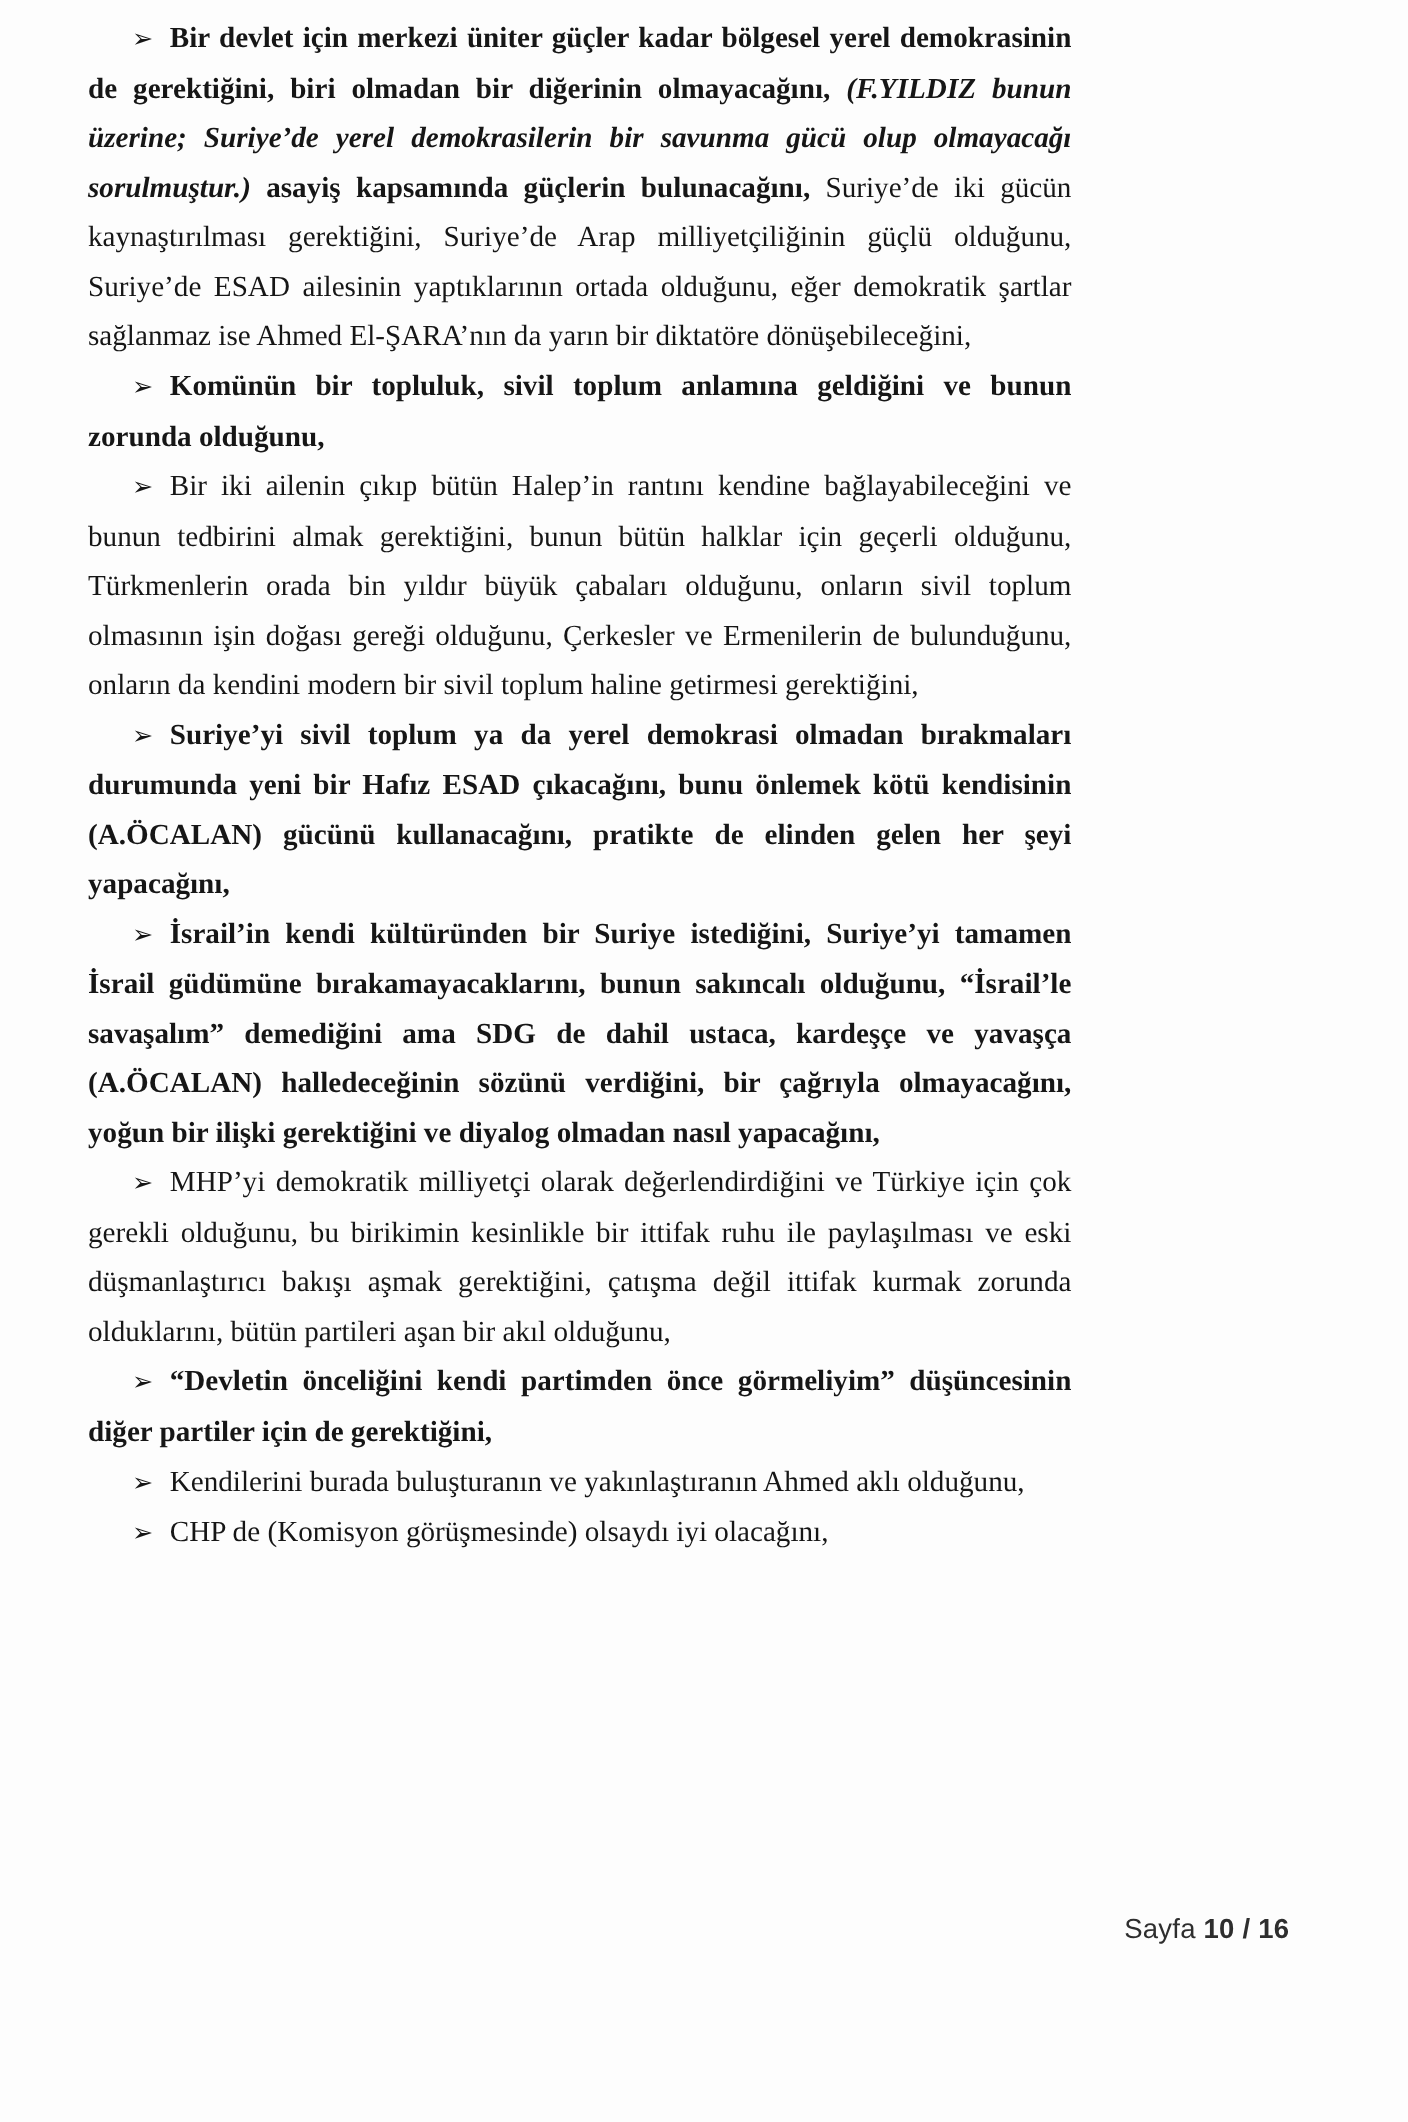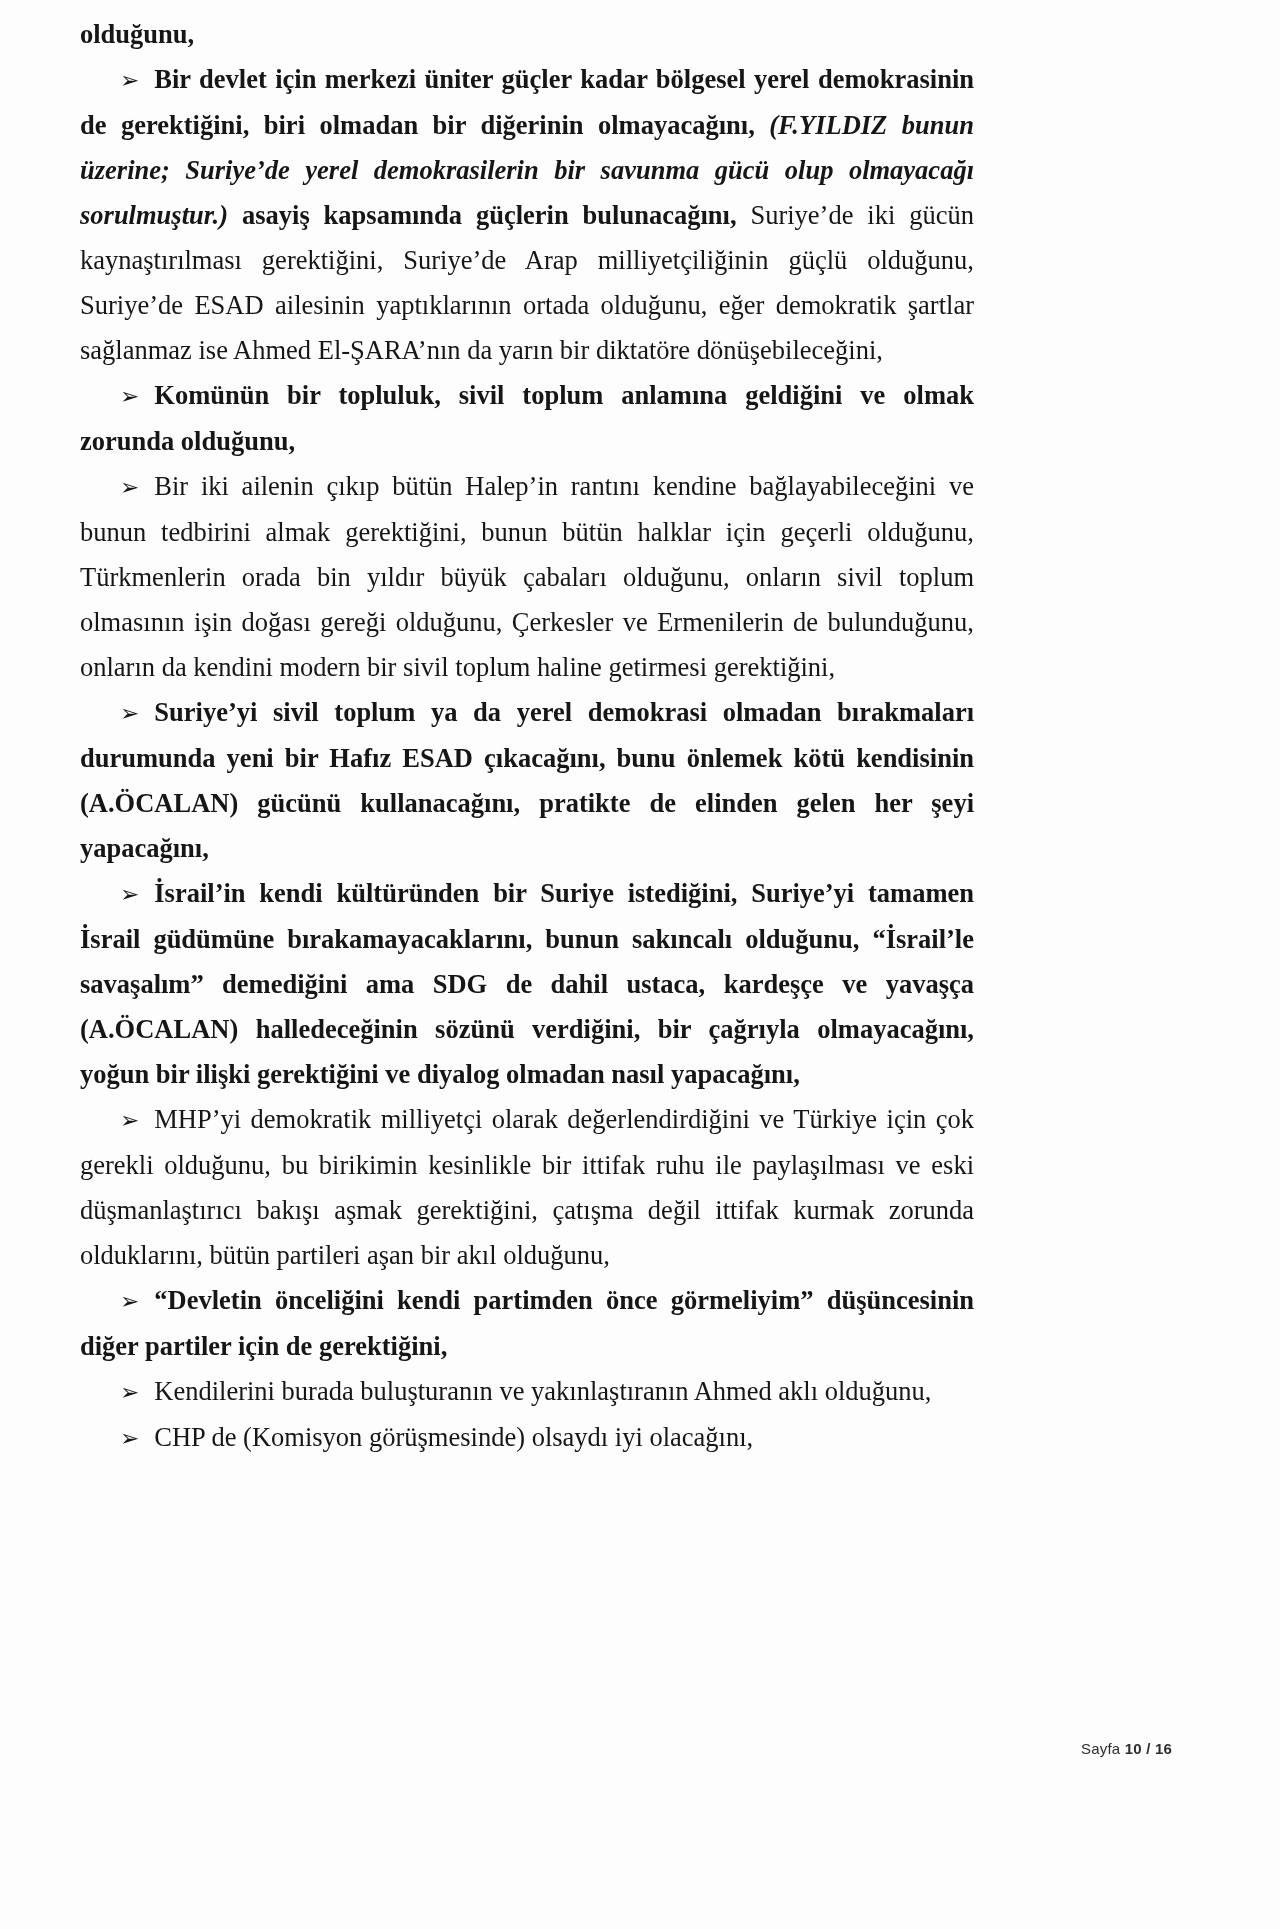--- a/index.html
+++ b/index.html
@@ -38,34 +38,33 @@
     margin-right: 15px;
     font-size: 23px;
   }
   .b { font-weight: bold; }
   .i { font-style: italic; }
   .footer {
     position: absolute;
     top: 1740px;
     right: 108px;
     font-family: "Liberation Sans", sans-serif;
-    font-size: 15px;
+    font-size: 25px;
     color: #2e2e2e;
     letter-spacing: 0.2px;
   }
   .footer .num { font-weight: bold; }
 </style>
 </head>
 <body>
 
 <div class="page">
   <div class="content">
-      <p class="para"><span class="b ">olduğunu,</span></p>
       <p class="para bulleted"><span class="bullet">➢</span><span class="b ">Bir devlet için merkezi üniter güçler kadar bölgesel yerel demokrasinin de gerektiğini, biri olmadan bir diğerinin olmayacağını, </span><span class="b i">(F.YILDIZ bunun üzerine; Suriye’de yerel demokrasilerin bir savunma gücü olup olmayacağı sorulmuştur.) </span><span class="b ">asayiş kapsamında güçlerin bulunacağını, </span><span class="">Suriye’de iki gücün kaynaştırılması gerektiğini, Suriye’de Arap milliyetçiliğinin güçlü olduğunu, Suriye’de ESAD ailesinin yaptıklarının ortada olduğunu, eğer demokratik şartlar sağlanmaz ise Ahmed El-ŞARA’nın da yarın bir diktatöre dönüşebileceğini,</span></p>
-      <p class="para bulleted"><span class="bullet">➢</span><span class="b ">Komünün bir topluluk, sivil toplum anlamına geldiğini ve olmak zorunda olduğunu,</span></p>
+      <p class="para bulleted"><span class="bullet">➢</span><span class="b ">Komünün bir topluluk, sivil toplum anlamına geldiğini ve bunun zorunda olduğunu,</span></p>
       <p class="para bulleted"><span class="bullet">➢</span><span class="">Bir iki ailenin çıkıp bütün Halep’in rantını kendine bağlayabileceğini ve bunun tedbirini almak gerektiğini, bunun bütün halklar için geçerli olduğunu, Türkmenlerin orada bin yıldır büyük çabaları olduğunu, onların sivil toplum olmasının işin doğası gereği olduğunu, Çerkesler ve Ermenilerin de bulunduğunu, onların da kendini modern bir sivil toplum haline getirmesi gerektiğini,</span></p>
       <p class="para bulleted"><span class="bullet">➢</span><span class="b ">Suriye’yi sivil toplum ya da yerel demokrasi olmadan bırakmaları durumunda yeni bir Hafız ESAD çıkacağını, bunu önlemek kötü kendisinin (A.ÖCALAN) gücünü kullanacağını, pratikte de elinden gelen her şeyi yapacağını,</span></p>
       <p class="para bulleted"><span class="bullet">➢</span><span class="b ">İsrail’in kendi kültüründen bir Suriye istediğini, Suriye’yi tamamen İsrail güdümüne bırakamayacaklarını, bunun sakıncalı olduğunu, “İsrail’le savaşalım” demediğini ama SDG de dahil ustaca, kardeşçe ve yavaşça (A.ÖCALAN) halledeceğinin sözünü verdiğini, bir çağrıyla olmayacağını, yoğun bir ilişki gerektiğini ve diyalog olmadan nasıl yapacağını,</span></p>
       <p class="para bulleted"><span class="bullet">➢</span><span class="">MHP’yi demokratik milliyetçi olarak değerlendirdiğini ve Türkiye için çok gerekli olduğunu, bu birikimin kesinlikle bir ittifak ruhu ile paylaşılması ve eski düşmanlaştırıcı bakışı aşmak gerektiğini, çatışma değil ittifak kurmak zorunda olduklarını, bütün partileri aşan bir akıl olduğunu,</span></p>
       <p class="para bulleted"><span class="bullet">➢</span><span class="b ">“Devletin önceliğini kendi partimden önce görmeliyim” düşüncesinin diğer partiler için de gerektiğini,</span></p>
       <p class="para bulleted"><span class="bullet">➢</span><span class="">Kendilerini burada buluşturanın ve yakınlaştıranın Ahmed aklı olduğunu,</span></p>
       <p class="para bulleted"><span class="bullet">➢</span><span class="">CHP de (Komisyon görüşmesinde) olsaydı iyi olacağını,</span></p>
     </div>
   <div class="footer">
     <span>Sayfa</span>

